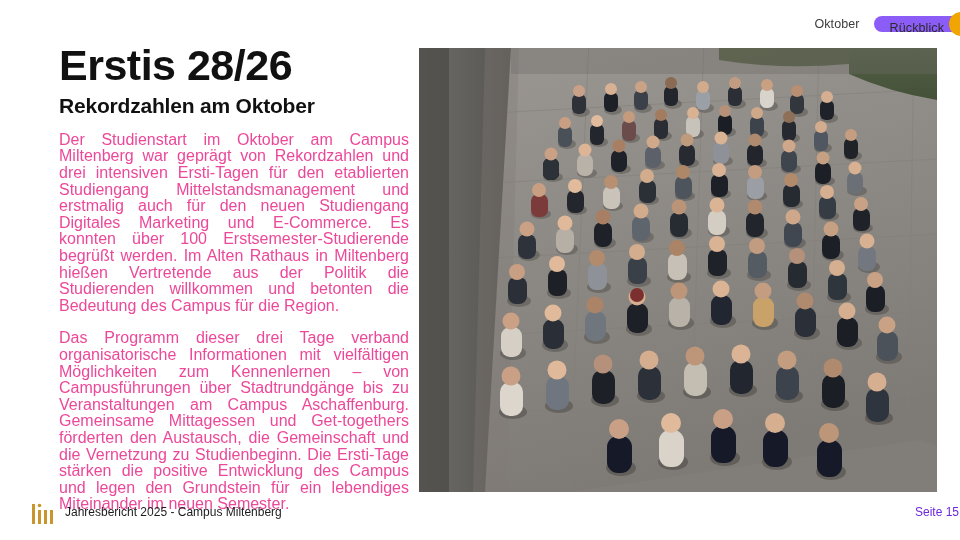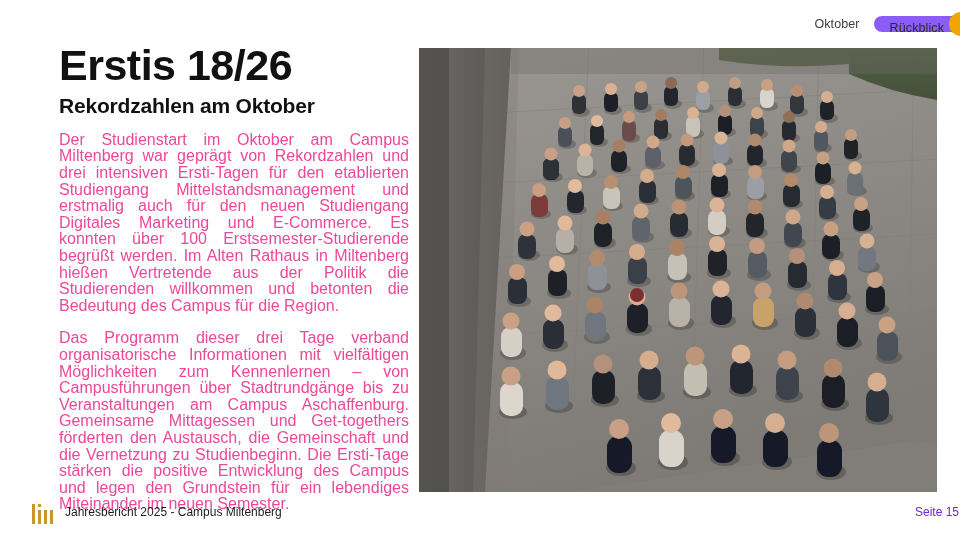--- a/index.html
+++ b/index.html
@@ -145,21 +145,21 @@
 
 <div class="page">
 
   <div class="top-nav">
     <span class="nav-month">Oktober</span>
     <span class="nav-pill">Rückblick</span>
     <span class="nav-knob"></span>
   </div>
 
   <div class="left-col">
-    <h1 class="title">Erstis 18/26</h1>
+    <h1 class="title">Erstis 28/26</h1>
     <h2 class="subtitle">Rekordzahlen am Oktober</h2>
     <p class="para">Der Studienstart im Oktober am Campus Miltenberg war geprägt von Rekordzahlen und drei intensiven Ersti-Tagen für den etablierten Studiengang Mittelstandsmanagement und erstmalig auch für den neuen Studiengang Digitales Marketing und E-Commerce. Es konnten über 100 Erstsemester-Studierende begrüßt werden. Im Alten Rathaus in Miltenberg hießen Vertretende aus der Politik die Studierenden willkommen und betonten die Bedeutung des Campus für die Region.</p>
     <p class="para">Das Programm dieser drei Tage verband organisatorische Informationen mit vielfältigen Möglichkeiten zum Kennenlernen – von Campusführungen über Stadtrundgänge bis zu Veranstaltungen am Campus Aschaffenburg. Gemeinsame Mittagessen und Get-togethers förderten den Austausch, die Gemeinschaft und die Vernetzung zu Studienbeginn. Die Ersti-Tage stärken die positive Entwicklung des Campus und legen den Grundstein für ein lebendiges Miteinander im neuen Semester.</p>
   </div>
 
   <div class="photo">
     <svg width="518" height="444" viewBox="0 0 518 444" xmlns="http://www.w3.org/2000/svg">
       <defs>
         <linearGradient id="pave" x1="0" y1="0" x2="0.3" y2="1">
           <stop offset="0%" stop-color="#9b9792"></stop>

